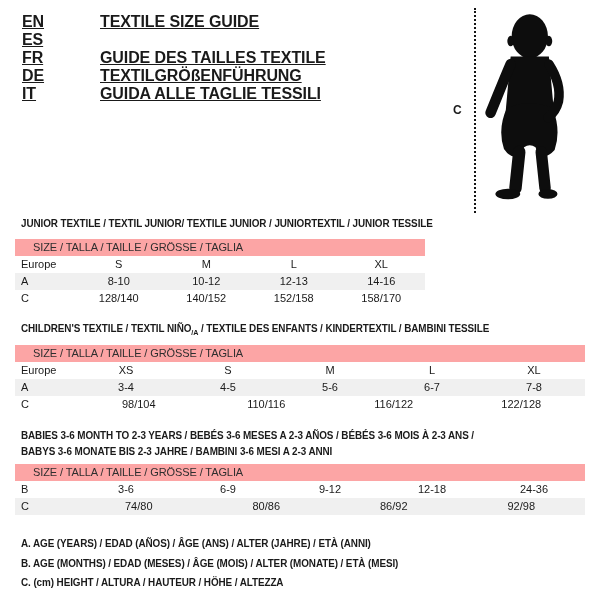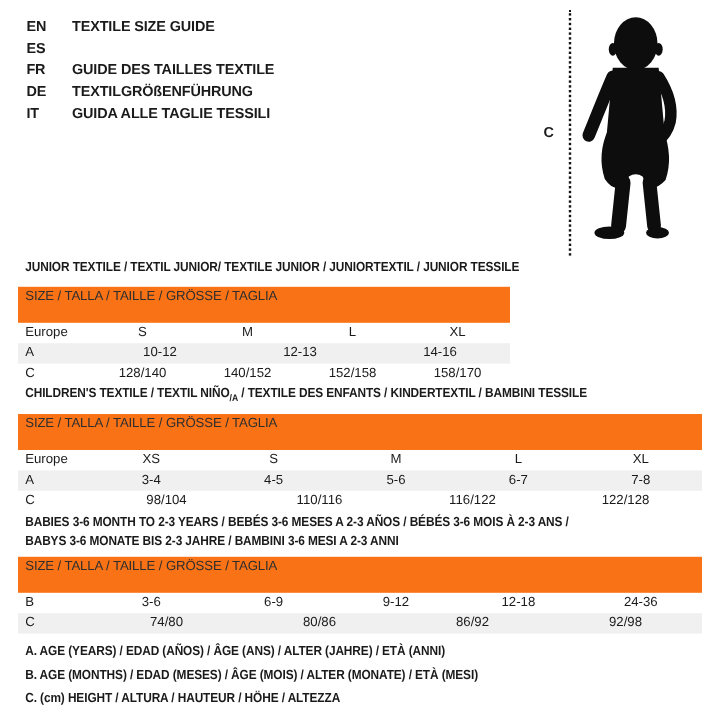--- a/index.html
+++ b/index.html
@@ -1,38 +1,38 @@
 <!DOCTYPE html>
 <html><head>
 <meta charset="utf-8">
 <style>
   html,body{margin:0;padding:0;background:#fff;}
   .page{position:relative;width:600px;height:600px;background:#ffffff;
         font-family:"Liberation Sans",sans-serif;color:#1a1a1a;overflow:hidden;}
 
   
   .langs{position:absolute;top:13px;left:22px;}
-  .lang-row{display:flex;height:18px;line-height:18px;font-size:12px;font-weight:bold;letter-spacing:-0.1px;}
+  .lang-row{display:flex;height:18px;line-height:18px;font-size:16px;font-weight:bold;letter-spacing:-0.1px;text-decoration:underline;}
   .lang-code{width:38px;flex:0 0 38px;}
-  .lang-label{white-space:nowrap;}
+  .lang-label{white-space:nowrap;margin-left:40px;}
 
   
   .dotted-line{position:absolute;left:474px;top:8px;height:205px;width:0;border-left:2px dotted #141414;}
   .c-label{position:absolute;left:453px;top:103px;font-size:12px;font-weight:bold;}
   .baby-svg{position:absolute;left:482px;top:10px;}
 
   
   .tbl-title{position:absolute;font-size:11px;font-weight:bold;letter-spacing:-0.1px;
              white-space:nowrap;transform:scaleX(0.9);transform-origin:left center;}
   .tbl-title .title-line{height:16px;line-height:16px;white-space:nowrap;}
   sub.small{font-size:8px;}
 
   
   .table{position:absolute;left:15px;font-size:11px;}
-  .size-bar{height:30px;line-height:17px;background:#f97316;color:#2e2e2e;padding-left:6px;letter-spacing:-0.1px;}
+  .size-bar{height:17px;line-height:17px;background:#fca5a5;color:#2e2e2e;padding-left:18px;letter-spacing:-0.1px;}
   .trow{display:flex;height:17px;line-height:17px;}
   .trow.alt{background:#f0f0f0;}
   .c0{flex:0 0 60px;padding-left:6px;box-sizing:border-box;}
   .cd{flex:1;text-align:center;}
 
   
   .legend{position:absolute;left:21px;top:534px;font-size:11px;font-weight:bold;letter-spacing:-0.1px;
           transform:scaleX(0.9);transform-origin:left top;}
   .legend-line{height:19.5px;line-height:19.5px;white-space:nowrap;}
 </style>
@@ -90,20 +90,21 @@
     <div class="size-bar">SIZE / TALLA / TAILLE / GRÖSSE / TAGLIA</div>
     <div class="trow">
       <span class="c0">Europe</span>
       <span class="cd">S</span>
       <span class="cd">M</span>
       <span class="cd">L</span>
       <span class="cd">XL</span>
     </div>
     <div class="trow alt">
       <span class="c0">A</span>
+      <span class="cd">8-10</span>
       <span class="cd">10-12</span>
       <span class="cd">12-13</span>
       <span class="cd">14-16</span>
     </div>
     <div class="trow">
       <span class="c0">C</span>
       <span class="cd">128/140</span>
       <span class="cd">140/152</span>
       <span class="cd">152/158</span>
       <span class="cd">158/170</span>

